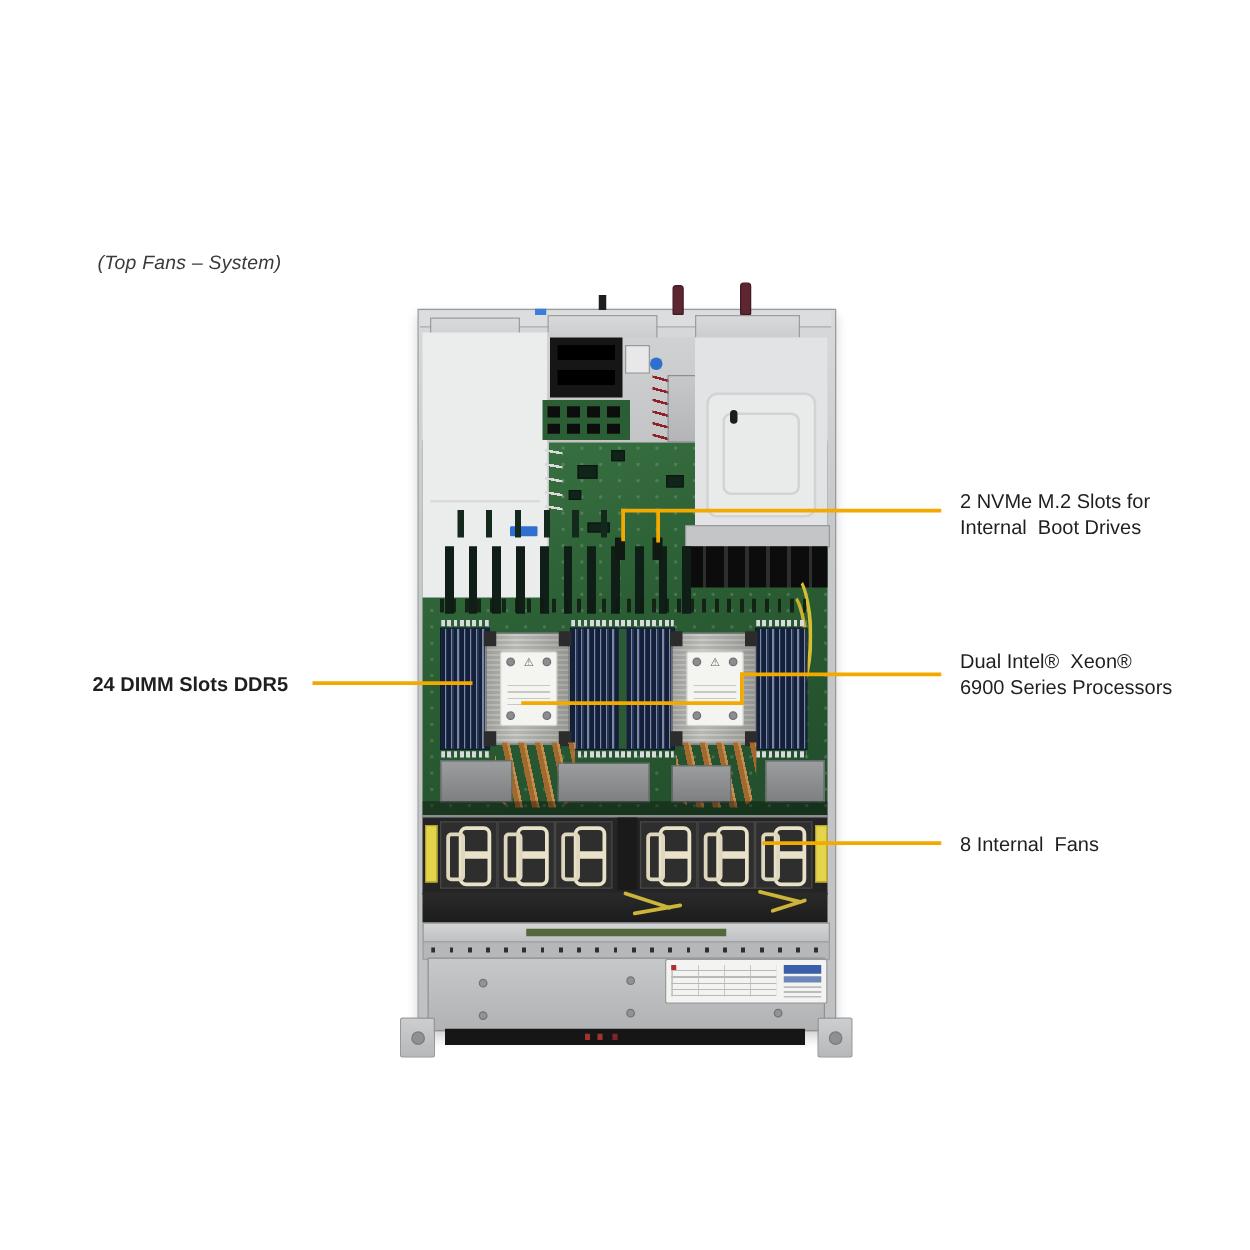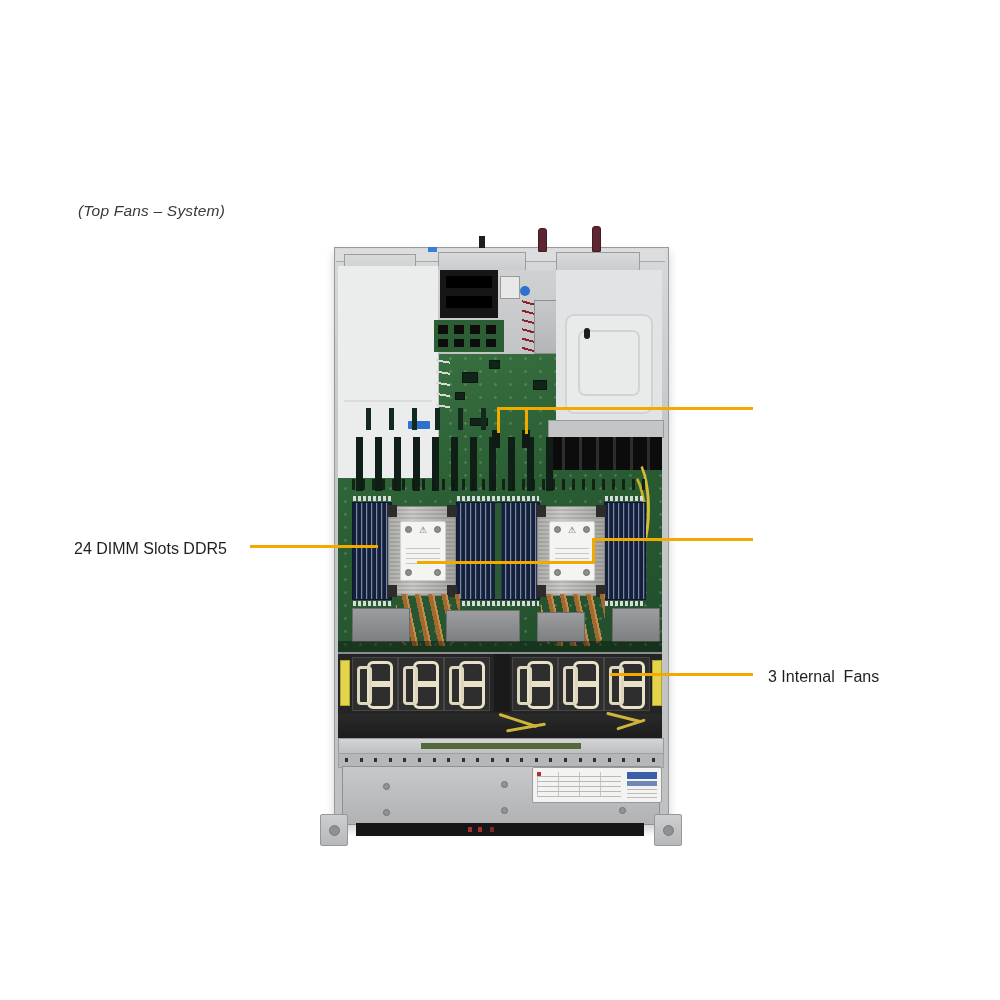--- a/index.html
+++ b/index.html
@@ -266,16 +266,20 @@
 
   <div class="abs cline" style="left:497px;top:407px;width:256px;height:3px;"></div>
   <div class="abs cline" style="left:497px;top:407px;width:3px;height:26px;"></div>
   <div class="abs cline" style="left:525px;top:407px;width:3px;height:27px;"></div>
   <div class="abs cline" style="left:250px;top:545px;width:128px;height:3px;"></div>
   <div class="abs cline" style="left:592px;top:538px;width:161px;height:3px;"></div>
   <div class="abs cline" style="left:592px;top:538px;width:3px;height:26px;"></div>
   <div class="abs cline" style="left:417px;top:561px;width:178px;height:3px;"></div>
   <div class="abs cline" style="left:610px;top:673px;width:143px;height:3px;"></div>
 
-  <div class="abs callout-text" style="left:74px;top:538px;">24 DIMM Slots DDR5</div>
-  <div class="abs callout-text" style="left:768px;top:666px;">3 Internal  Fans</div>
+  <div class="abs callout-text" style="left:768px;top:391px;">2 NVMe M.2 Slots for
+Internal  Boot Drives</div>
+  <div class="abs callout-text" style="left:74px;top:538px;font-weight:bold;">24 DIMM Slots DDR5</div>
+  <div class="abs callout-text" style="left:768px;top:519px;">Dual Intel®  Xeon®
+6900 Series Processors</div>
+  <div class="abs callout-text" style="left:768px;top:666px;">8 Internal  Fans</div>
 
 </div>
 
 </body></html>

